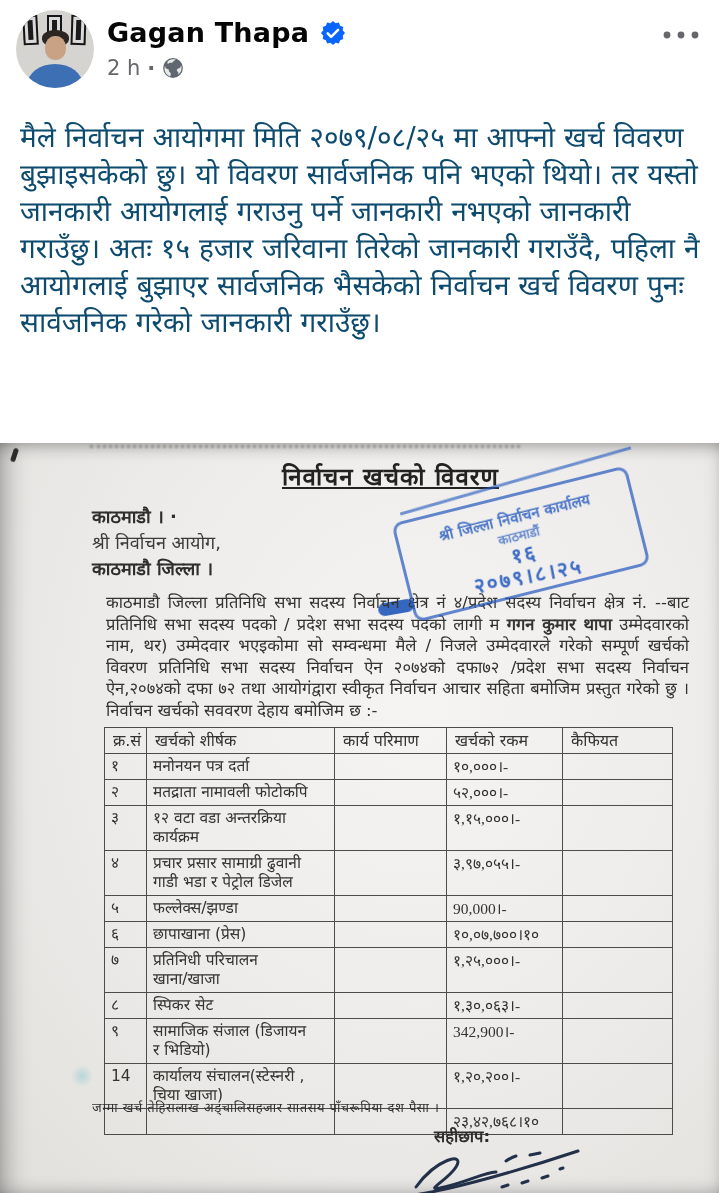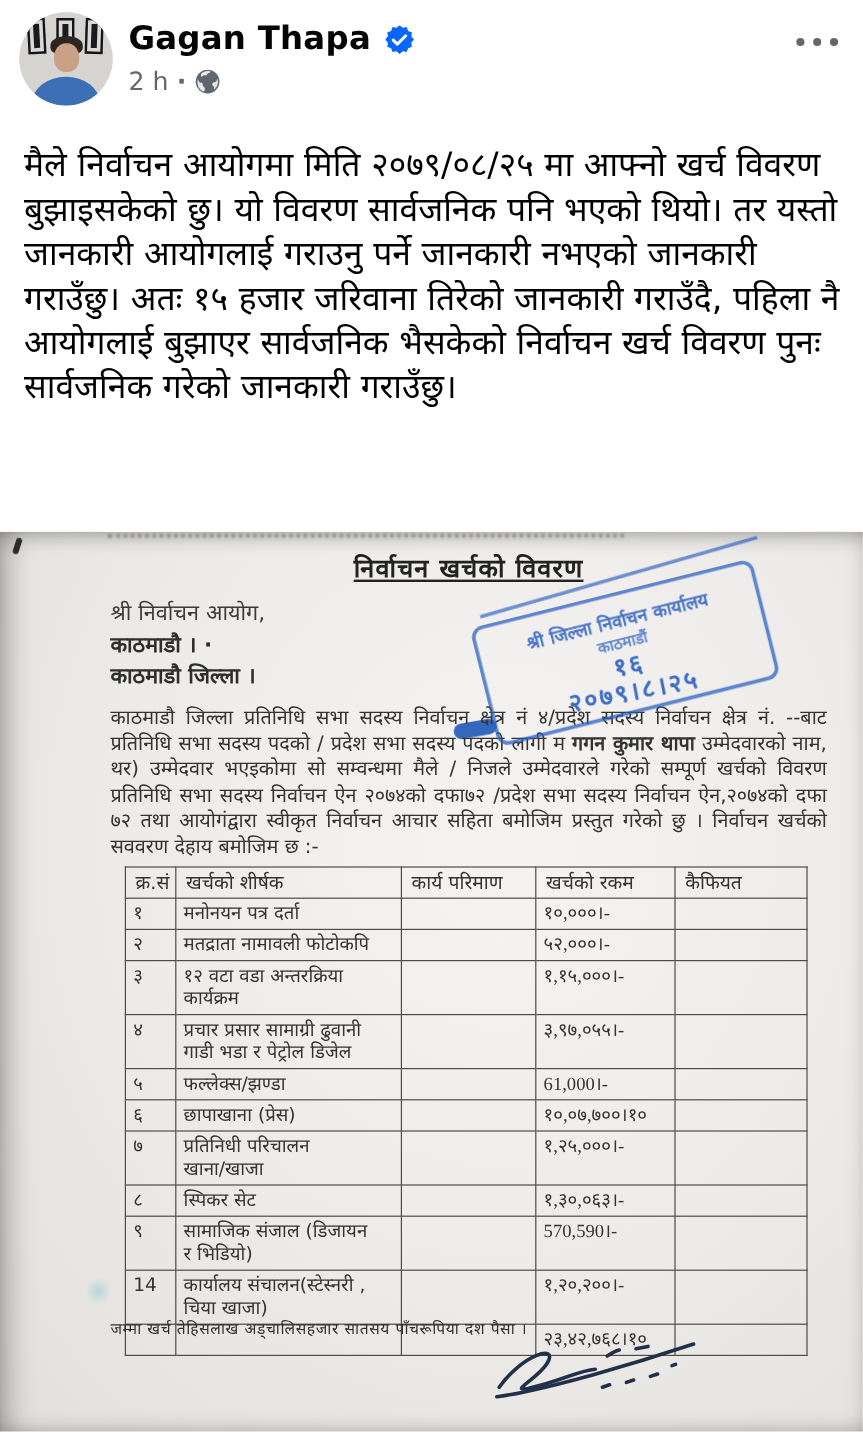--- a/index.html
+++ b/index.html
@@ -23,54 +23,54 @@
   .author-name { font-size:27px; font-weight:700; color:#050505; letter-spacing:.2px; cursor:pointer; }
   .badge { width:24px; height:24px; display:inline-block; }
   .meta-row { display:flex; align-items:center; gap:7px; margin-top:8px; color:#65676b; font-size:21px; }
   .meta-dot { font-weight:700; }
   .globe { width:22px; height:22px; }
   .more-btn { position:absolute; right:14px; top:18px; width:48px; height:34px; display:flex;
               align-items:center; justify-content:center; cursor:pointer; border-radius:6px; }
 
   
   .post-body { position:absolute; top:120px; left:20px; width:682px;
-               font-size:28px; line-height:1.32; color:#000000; }
+               font-size:28px; line-height:1.32; color:#0c4a6e; }
 
   
   .photo { position:absolute; top:443px; left:0; width:719px; height:750px; cursor:pointer;
            background:radial-gradient(ellipse at 58% 35%, #f5f4f2 0%, #edecea 50%, #e2e0dc 100%);
            box-shadow:inset 22px 0 26px -18px rgba(0,0,0,.35),
                       inset -10px 0 18px -12px rgba(0,0,0,.18),
                       inset 0 16px 16px -12px rgba(0,0,0,.28),
                       inset 0 -14px 18px -14px rgba(0,0,0,.22);
            overflow:hidden; color:#30302e; }
   .top-strip { position:absolute; top:2px; left:90px; width:430px; height:8px;
                border-top:3px dotted rgba(70,70,70,.45); filter:blur(1px); }
   .corner-mark { position:absolute; top:5px; left:12px; width:5px; height:14px; background:#2b2b2b;
                  border-radius:3px; transform:rotate(18deg); filter:blur(.4px); }
 
   .doc-body { padding:16px 30px 0 92px; position:relative; }
-  .doc-title { text-align:center; font-size:21px; font-weight:700; text-decoration:underline;
+  .doc-title { text-align:center; font-size:24px; font-weight:700; text-decoration:underline;
                letter-spacing:1px; color:#222; }
   .addr-block { margin-top:12px; font-size:18px; line-height:26px; color:#3b3b39; }
   .addr-line.bold { font-weight:700; color:#2e2e2c; }
 
   .stamp { position:absolute; top:50px; left:400px; width:242px; padding:10px 8px 4px;
            border:3px solid rgba(40,92,190,.72); border-radius:10px;
            transform:rotate(-14deg); color:#2b5ec0; text-align:center;
            filter:blur(.5px); }
   .stamp::before { content:""; position:absolute; top:-16px; left:8px; width:240px; height:3px;
                    background:rgba(40,92,190,.65); transform:rotate(-2deg); }
   .stamp-line1 { font-size:15px; font-weight:700; opacity:.85; }
   .stamp-line2 { font-size:13px; font-weight:700; opacity:.7; }
   .stamp-hand { font-size:21px; font-weight:700; opacity:.9; transform:rotate(3deg);
                 letter-spacing:2px; line-height:22px; }
 
   .doc-para { margin-top:10px; font-size:16.5px; line-height:21.5px; text-align:justify;
-              color:#33332f; }
+              color:#33332f;margin-left:14px; }
   .ink-blob { position:absolute; top:158px; left:378px; width:36px; height:13px;
               background:#1d54b8; border-radius:7px; transform:rotate(-10deg); opacity:.88;
               filter:blur(.6px); }
   .smudge { position:absolute; top:620px; left:72px; width:20px; height:26px; opacity:.45;
             background:radial-gradient(circle, #7fc4cf 0%, rgba(127,196,207,0) 70%); }
 
   table.expense { border-collapse:collapse; margin:6px 0 13px 12px; width:568px;
                   font-size:15.5px; line-height:19px; color:#33332f; table-layout:fixed; }
   table.expense td, table.expense th { border:1.6px solid #4d4c49; padding:3px 6px;
                   vertical-align:top; font-weight:400; text-align:left; white-space:pre-line; }
@@ -131,22 +131,22 @@
 <div class="photo">
   <div class="top-strip"></div>
   <div class="corner-mark"></div>
   <div class="ink-blob"></div>
   <div class="smudge"></div>
 
   <div class="doc-body">
     <div class="doc-title">निर्वाचन खर्चको विवरण</div>
 
     <div class="addr-block">
+      <div class="addr-line bold">काठमाडौ । ·</div>
       <div class="addr-line">श्री निर्वाचन आयोग,</div>
-      <div class="addr-line bold">काठमाडौ । ·</div>
       <div class="addr-line bold">काठमाडौ जिल्ला ।</div>
     </div>
 
     <div class="stamp">
       <div class="stamp-line1">श्री जिल्ला निर्वाचन कार्यालय</div>
       <div class="stamp-line2">काठमाडौं</div>
       <div class="stamp-hand">
         <span>१६</span><br>
         <span>२०७९।८।२५</span>
       </div>
@@ -197,21 +197,21 @@
         <td>प्रचार प्रसार सामाग्री ढुवानी
 गाडी भडा र पेट्रोल डिजेल</td>
         <td></td>
         <td class="amt">३,९७,०५५।-</td>
         <td></td>
       </tr>
       <tr>
         <td class="sn">५</td>
         <td>फल्लेक्स/झण्डा</td>
         <td></td>
-        <td class="amt">61,000।-</td>
+        <td class="amt">90,000।-</td>
         <td></td>
       </tr>
       <tr>
         <td class="sn">६</td>
         <td>छापाखाना (प्रेस)</td>
         <td></td>
         <td class="amt">१०,०७,७००।१०</td>
         <td></td>
       </tr>
       <tr>
@@ -227,21 +227,21 @@
         <td>स्पिकर सेट</td>
         <td></td>
         <td class="amt">१,३०,०६३।-</td>
         <td></td>
       </tr>
       <tr>
         <td class="sn">९</td>
         <td>सामाजिक संजाल (डिजायन
 र भिडियो)</td>
         <td></td>
-        <td class="amt">570,590।-</td>
+        <td class="amt">342,900।-</td>
         <td></td>
       </tr>
       <tr>
         <td class="sn">14</td>
         <td>कार्यालय संचालन(स्टेस्नरी ,
 चिया खाजा)</td>
         <td></td>
         <td class="amt">१,२०,२००।-</td>
         <td></td>
       </tr>
@@ -251,20 +251,21 @@
         <td></td>
         <td class="amt">२३,४२,७६८।१०</td>
         <td></td>
       </tr>
     </tbody>
       </table>
   </div>
 
   <div class="doc-footer">
     <div class="words-line">जम्मा खर्च तेहिसलाख अड्चालिसहजार सातसय पाँचरूपिया दश पैसा ।</div>
+    <div class="sign-label">सहीछाप:</div>
     <svg class="signature" width="200" height="58" viewBox="0 0 200 58">
       <g stroke="#22304a" stroke-width="3" fill="none" stroke-linecap="round">
         <path d="M6 44 C 26 16, 56 8, 46 24 C 38 37, 14 48, 30 45 C 58 39, 72 30, 86 29"></path>
         <path d="M4 52 C 46 46, 120 24, 168 8"></path>
         <path d="M96 18 q 6 -4 10 -5"></path>
         <path d="M120 12 l 10 -2"></path>
         <path d="M92 44 l 6 -2 M112 40 l 6 -2 M132 35 l 6 -2"></path>
         <path d="M150 26 l 3 -1"></path>
       </g>
     </svg>

